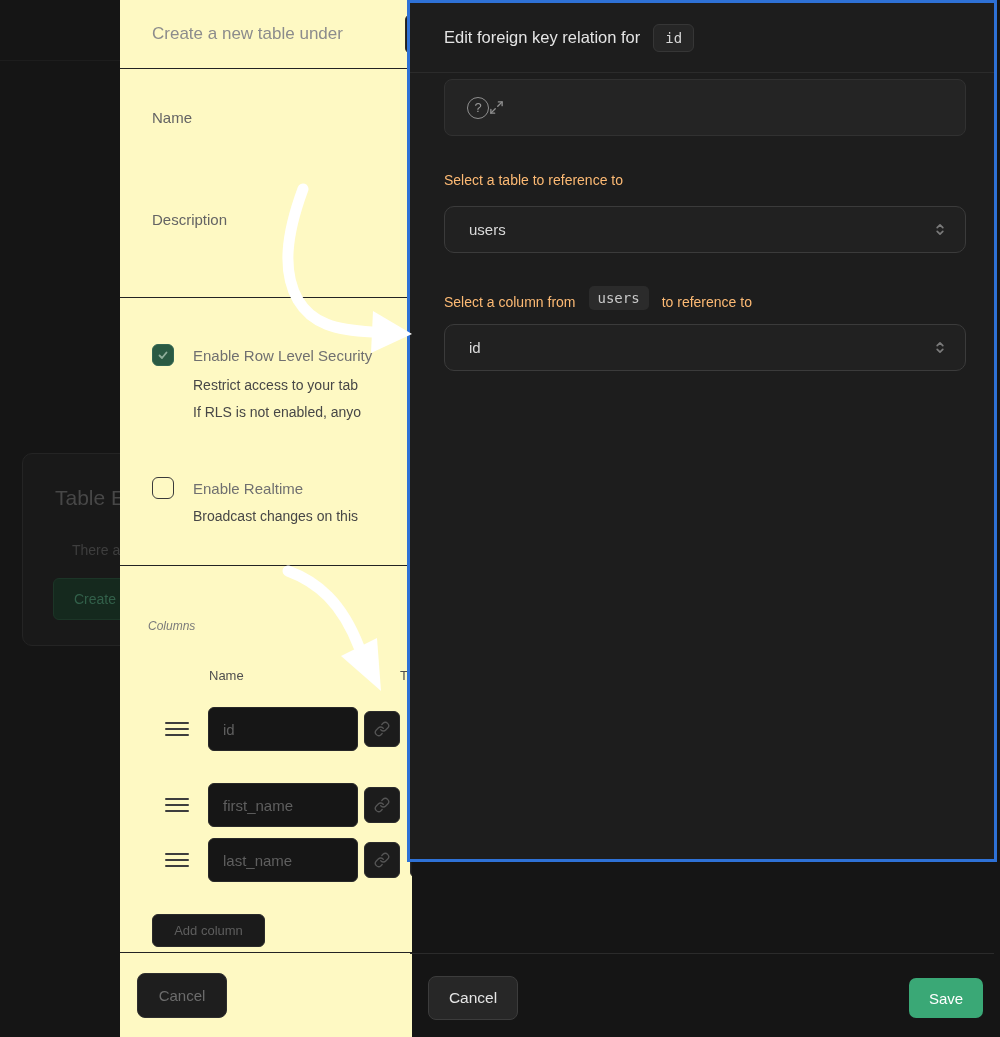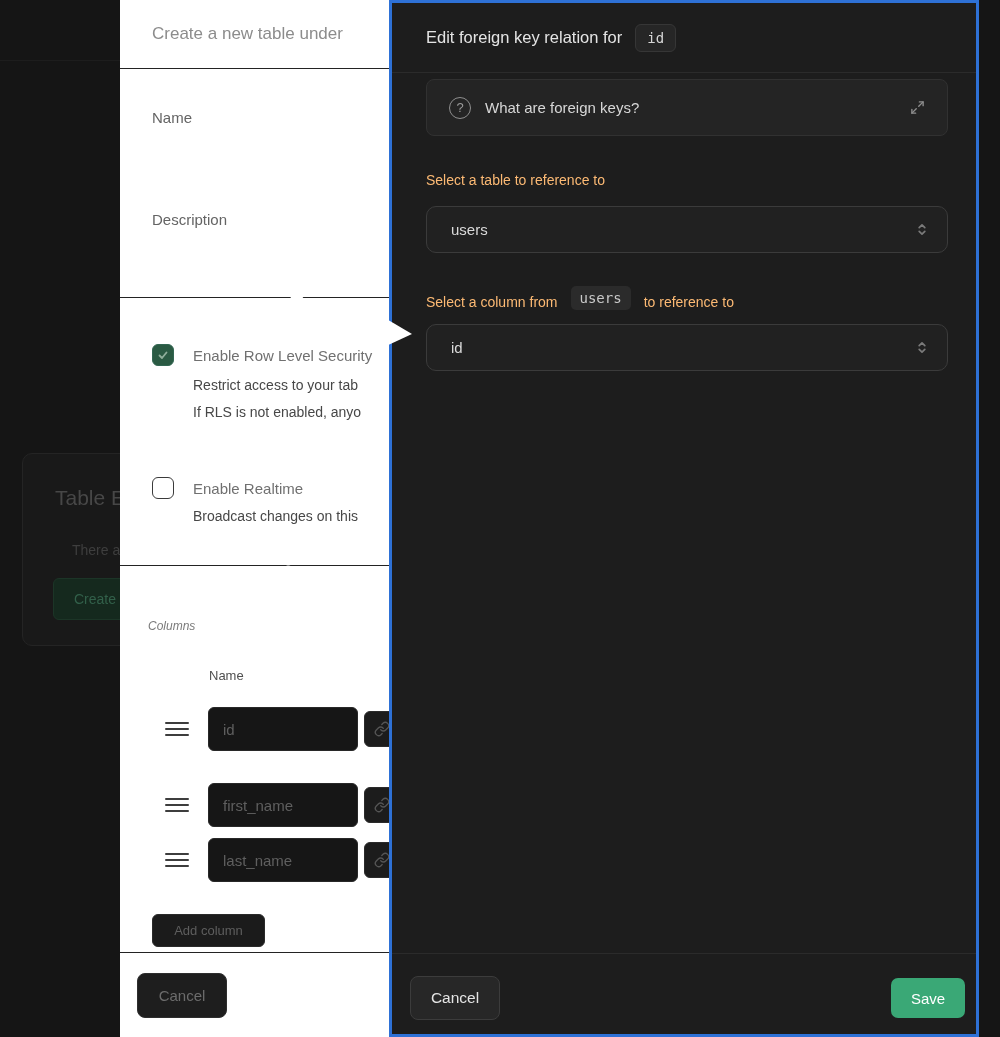--- a/index.html
+++ b/index.html
@@ -21,21 +21,21 @@
   .bg-card-sub   { left:31px; top:88px; font-size:14px; color:#3e3e3e; white-space:nowrap;margin-left:18px; }
   .bg-card-btn {
     left:30px; top:124px; height:42px; padding:0 20px;
     background:#15291e; border:1px solid #1c3527; border-radius:6px;
     color:#32604a; font-size:14px; display:flex; align-items:center; white-space:nowrap;
   }
 
   
   .left-panel {
     left:120px; top:0; width:292px; height:1037px;
-    background:#ffffff; overflow:hidden; z-index:2;
+    background:#fef9c3; overflow:hidden; z-index:2;
   }
   .lp-title { left:32px; top:24px; font-size:17px; color:#8c8c8c; white-space:nowrap; }
   .lp-title-chip {
     left:285px; top:14px; width:40px; height:40px;
     background:#202020; border:1px solid #2a2a2a; border-radius:6px;
   }
   .lp-div { left:0; width:100%; height:1px; background:#232323; }
   .lp-label { left:32px; font-size:15px; color:#646464; white-space:nowrap; }
 
   .checkbox {
@@ -72,21 +72,21 @@
     color:#5e5e5e; font-size:13px; display:flex; align-items:center; justify-content:center;
   }
   .lp-cancel-btn {
     left:17px; top:973px; width:90px; height:45px;
     background:#1e1e1e; border:1px solid #2e2e2e; border-radius:8px;
     color:#6c6c6c; font-size:15px; display:flex; align-items:center; justify-content:center;
   }
 
   
   .fk-panel {
-    left:389px; top:0; width:590px; height:1037px;
+    left:407px; top:0; width:590px; height:862px;
     background:#1d1d1d; border:3px solid #2e71d6; z-index:3;
   }
   .fk-header {
     left:0; top:0; width:100%; height:70px; border-bottom:1px solid #2b2b2b;
     display:flex; align-items:center; padding-left:34px; gap:13px;
   }
   .fk-title { font-size:16.5px; color:#e4e4e4; white-space:nowrap; }
   .code-chip {
     font-family:"DejaVu Sans Mono", monospace; font-size:14px; color:#d6d6d6;
     background:#262626; border:1px solid #363636; border-radius:6px; padding:5px 11px;
@@ -226,21 +226,20 @@
 </div>
 
 <div class="abs fk-panel">
   <div class="abs fk-header">
     <span class="fk-title">Edit foreign key relation for</span>
     <span class="code-chip">id</span>
   </div>
 
   <div class="abs help-box">
     <span class="q-icon">?</span>
-    <span class="help-text">What are foreign keys?</span>
     <span class="expand-icon">
       <svg width="15" height="15" viewBox="0 0 24 24" fill="none" stroke="currentColor" stroke-width="2.2" stroke-linecap="round" stroke-linejoin="round">
         <polyline points="15 3 21 3 21 9"></polyline>
           <polyline points="9 21 3 21 3 15"></polyline>
         <line x1="21" y1="3" x2="14" y2="10"></line>
           <line x1="3" y1="21" x2="10" y2="14"></line>
       </svg>
     </span>
   </div>
 

